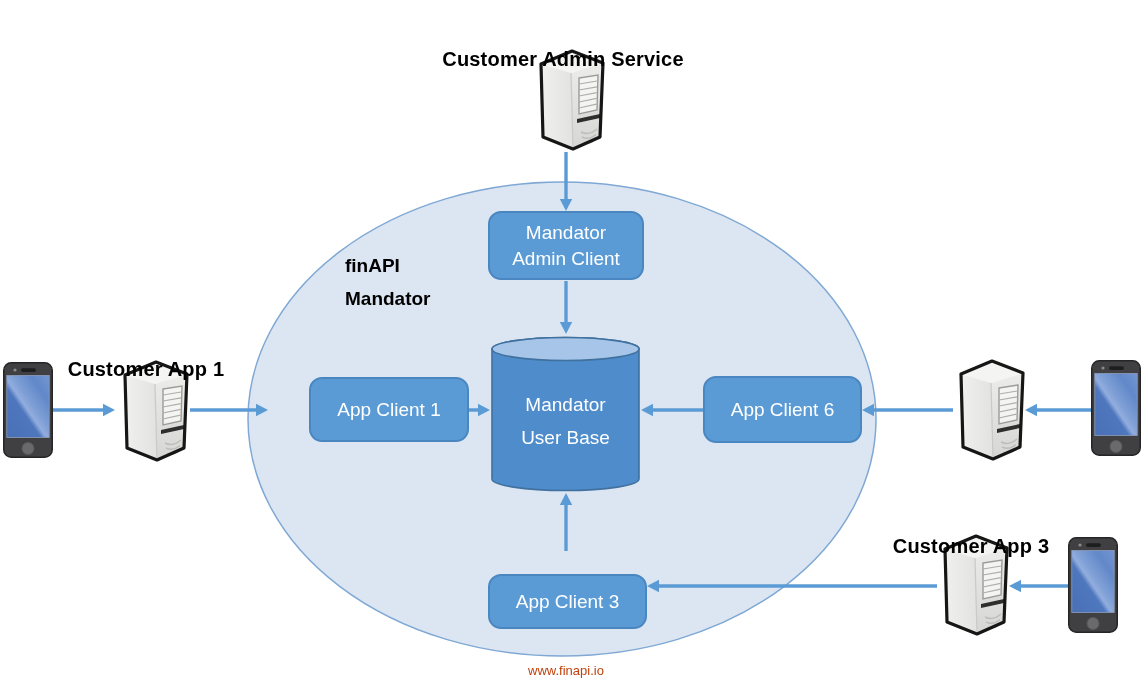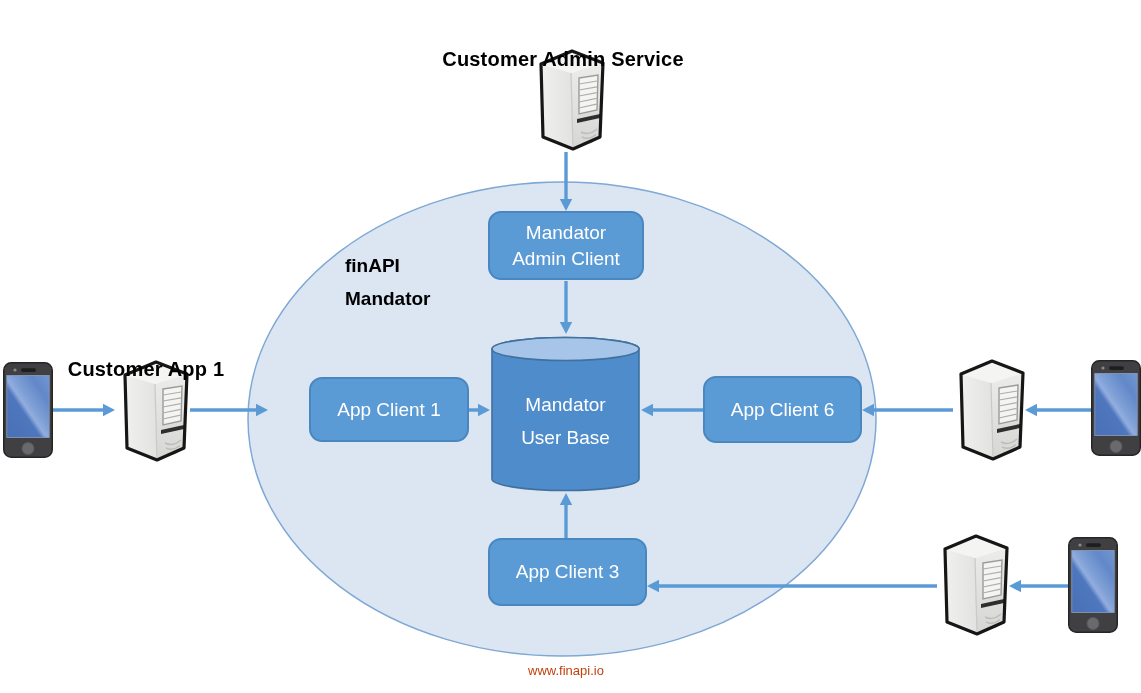--- a/index.html
+++ b/index.html
@@ -17,21 +17,21 @@
     font-weight:700;font-size:19px;line-height:33px;text-align:left;white-space:pre-line;
   }
   .node{
     position:absolute;background:#5B9BD5;border:2px solid #4A86C0;border-radius:13px;
     color:#FFFFFF;display:flex;align-items:center;justify-content:center;text-align:center;
     font-size:19px;line-height:26px;white-space:pre-line;box-sizing:border-box;
   }
   .node-admin{left:488px;top:211px;width:156px;height:69px;}
   .node-app1{left:269px;top:377px;width:160px;height:65px;margin-left:40px;}
   .node-app2{left:703px;top:376px;width:159px;height:67px;}
-  .node-app3{left:488px;top:538px;width:159px;height:68px;justify-content:center;}
+  .node-app3{left:488px;top:574px;width:159px;height:55px;justify-content:center;}
   .cyl-lbl{
     position:absolute;left:492px;top:388px;width:147px;color:#FFFFFF;
     font-size:19px;line-height:33px;text-align:center;white-space:pre-line;
   }
   .footer-lbl{
     position:absolute;left:471px;top:663px;width:190px;text-align:center;
     color:#c2410c;font-size:13px;
   }
   .lbl-admin-service{left:413px;top:12px;width:300px;}
   .lbl-app1{left:26px;top:322px;width:240px;}
@@ -149,20 +149,21 @@
     <use href="#srv" transform="translate(951,358)"></use>
     <use href="#srv" transform="translate(935,533)"></use>
 
     <use href="#ph" transform="translate(3,362)"></use>
     <use href="#ph" transform="translate(1091,360)"></use>
     <use href="#ph" transform="translate(1068,537)"></use>
   </svg>
 
   <div class="outer-lbl lbl-admin-service">Customer Admin Service</div>
   <div class="outer-lbl lbl-app1">Customer App 1</div>
+  <div class="outer-lbl lbl-app3">Customer App 3</div>
 
   <div class="ellipse-lbl">finAPI
 Mandator</div>
 
   <div class="node node-admin">
     <span>Mandator
 Admin Client</span>
   </div>
   <div class="node node-app1">
     <span>App Client 1</span>

